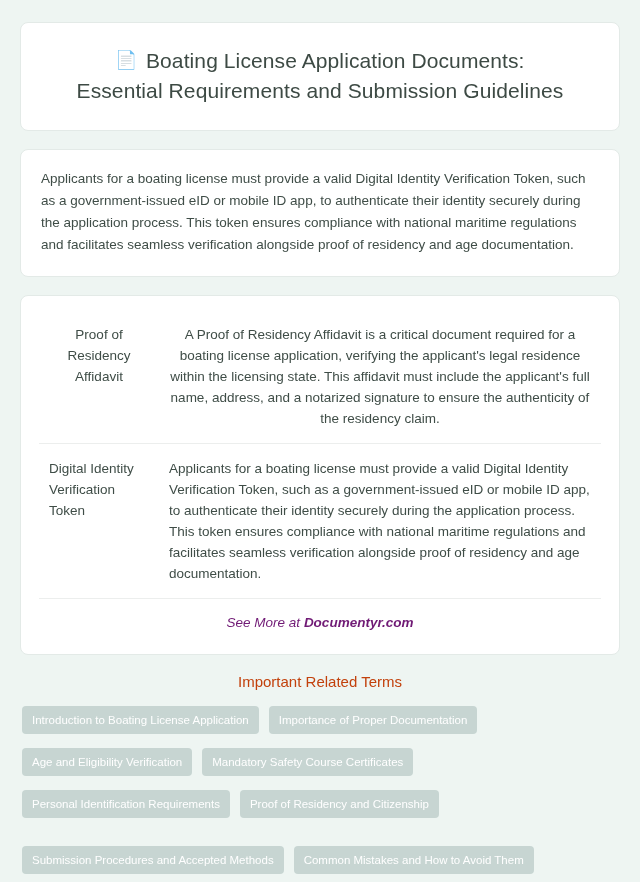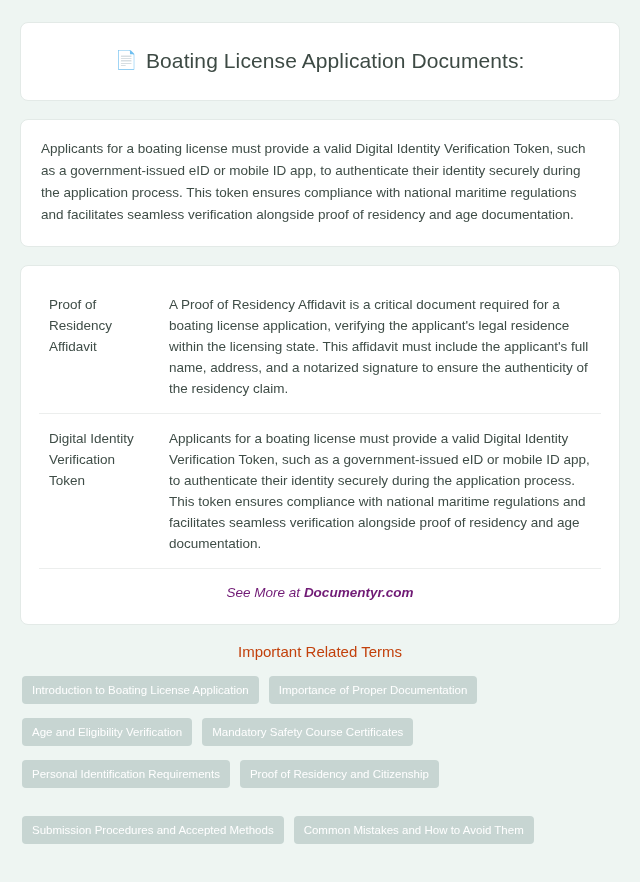--- a/index.html
+++ b/index.html
@@ -60,21 +60,21 @@
     border-collapse: collapse;
   }
   table.defs td {
     vertical-align: top;
     padding: 14px 10px 14px 10px;
     border-bottom: 1px solid #eceeed;
     font-size: 13.5px;
     line-height: 21px;
     color: #3f4d47;
   }
-  table.defs tr:first-child td { padding-top: 12px; }
+  table.defs tr:first-child td { padding-top: 12px; text-align: center; }
   td.term {
     width: 120px;
     padding-left: 14px;
     padding-right: 14px;
     color: #3f4d47;
   }
   .see-more {
     text-align: center;
     font-size: 13.5px;
     font-style: italic;
@@ -108,20 +108,21 @@
 </style>
 </head>
 <body>
 
 <div class="page">
 
   <div class="card title-card">
     <div class="title-line">
       <span class="title-emoji">📄</span><span>Boating License Application Documents:</span>
     </div>
+    <div class="title-line">Essential Requirements and Submission Guidelines</div>
   </div>
 
   <div class="card intro-card">
     <p class="intro-text">Applicants for a boating license must provide a valid Digital Identity Verification Token, such as a government-issued eID or mobile ID app, to authenticate their identity securely during the application process. This token ensures compliance with national maritime regulations and facilitates seamless verification alongside proof of residency and age documentation.</p>
   </div>
 
   <div class="card table-card">
     <table class="defs">
       <tbody>
         <tr>

